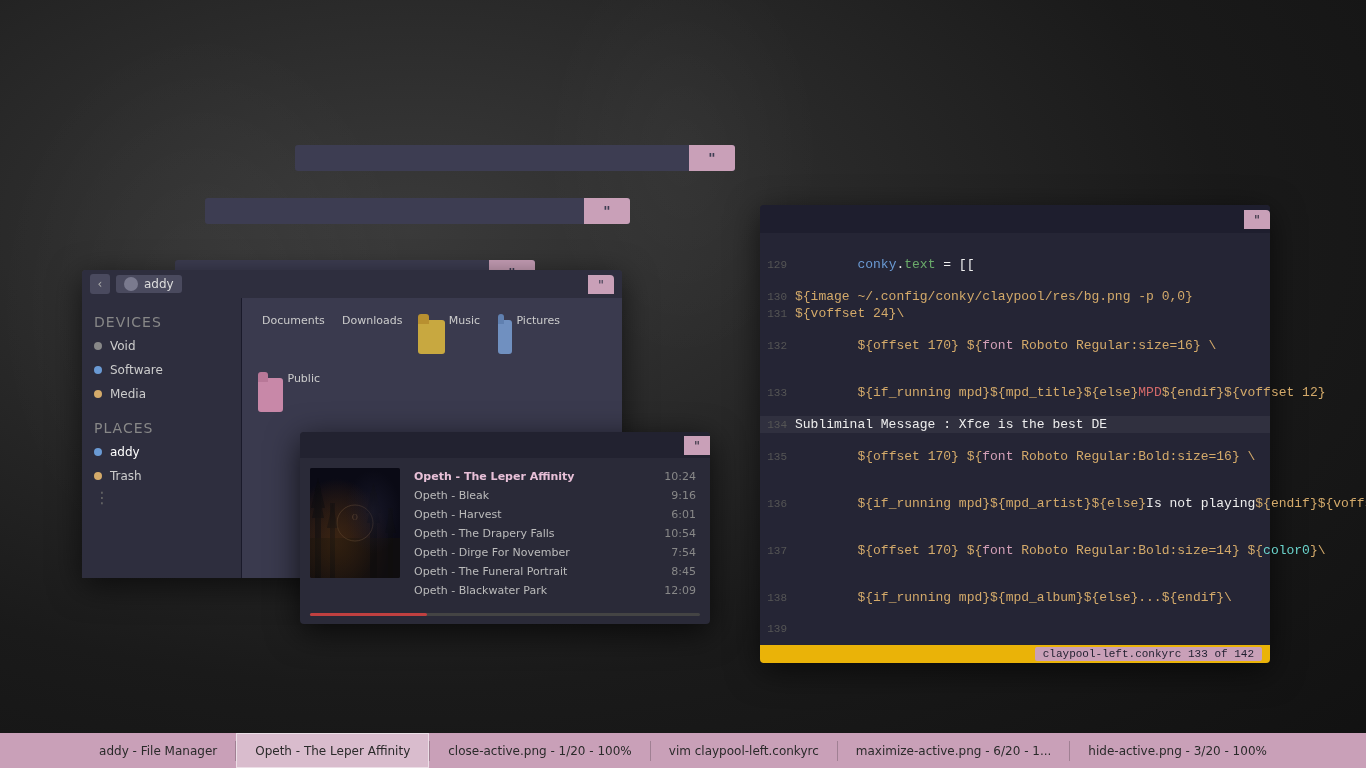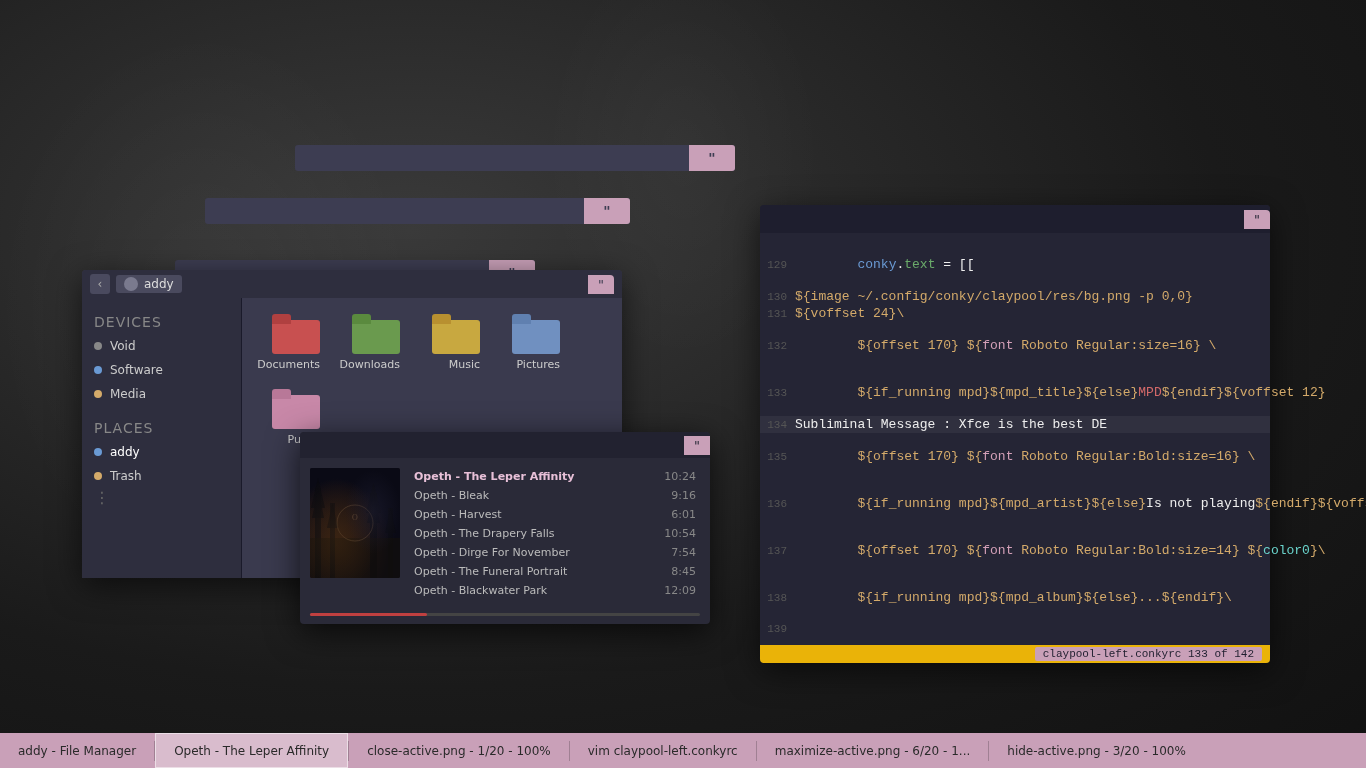--- a/index.html
+++ b/index.html
@@ -33,20 +33,21 @@
     .taskbar {
       position: absolute;
       bottom: 0;
       left: 0;
       right: 0;
       height: 35px;
       background: #c9a0b8;
       display: flex;
       align-items: center;
       z-index: 100;
+      justify-content: center;
     }
     .taskbar-item {
       padding: 0 18px;
       height: 100%;
       display: flex;
       align-items: center;
       font-size: 12px;
       color: #2a2a2a;
       font-weight: 500;
       cursor: pointer;
@@ -169,22 +170,22 @@
     .fm-main {
       flex: 1;
       padding: 12px;
       display: flex;
       flex-wrap: wrap;
       gap: 10px;
       align-content: flex-start;
     }
     .folder-item {
       display: flex;
-      flex-direction: column;
-      align-items: flex-end;
+      flex-direction: row;
+      align-items: flex-start;
       gap: 4px;
       cursor: pointer;
       padding: 4px;
       border-radius: 3px;
       width: 70px;
     }
     .folder-icon {
       width: 48px;
       height: 40px;
       position: relative;

